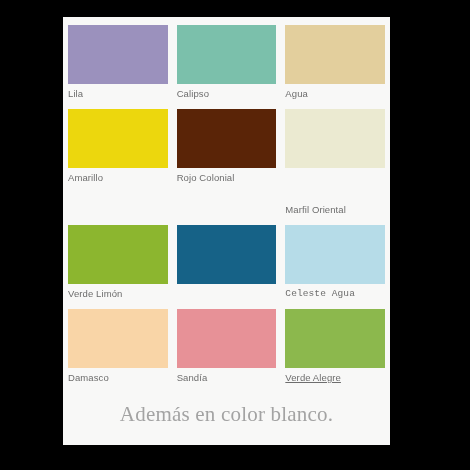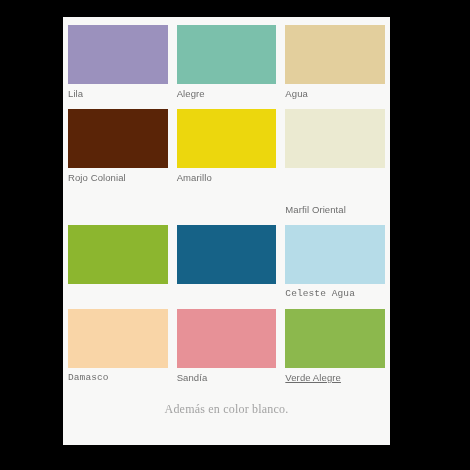--- a/index.html
+++ b/index.html
@@ -63,80 +63,81 @@
     white-space: nowrap;
   }
 
   #palette-caption {
     position: absolute;
     left: 0;
     right: 0;
     top: 385px;
     text-align: center;
     font-family: "Liberation Serif", serif;
-    font-size: 12px;
+    font-size: 21px;
     color: #a3a3a3;
     letter-spacing: 0.2px;
   }
 </style>
 </head>
 <body>
 
 <div id="stage" style="background: rgb(0, 0, 0);">
 
   <div id="palette-card" style="background: rgb(248, 248, 247);">
 
     <div id="swatch-grid">
 
       <div class="swatch-cell">
         <span class="swatch-chip" style="background-color: rgb(155, 145, 189);"></span>
         <span class="swatch-label" style="color: rgb(109, 109, 109);">Lila</span>
       </div>
 
       <div class="swatch-cell">
         <span class="swatch-chip" style="background-color: rgb(123, 192, 171);"></span>
-        <span class="swatch-label" style="color: rgb(109, 109, 109);">Alegre</span>
+        <span class="swatch-label" style="color: rgb(109, 109, 109);">Calipso</span>
       </div>
 
       <div class="swatch-cell">
         <span class="swatch-chip" style="background-color: rgb(227, 207, 157);"></span>
         <span class="swatch-label" style="color: rgb(109, 109, 109);">Agua</span>
       </div>
 
       <div class="swatch-cell">
-        <span class="swatch-chip" style="background-color: rgb(90, 36, 7);"></span>
-        <span class="swatch-label" style="color: rgb(109, 109, 109);">Rojo Colonial</span>
+        <span class="swatch-chip" style="background-color: rgb(236, 215, 13);"></span>
+        <span class="swatch-label" style="color: rgb(109, 109, 109);">Amarillo</span>
       </div>
 
       <div class="swatch-cell">
-        <span class="swatch-chip" style="background-color: rgb(236, 215, 13);"></span>
-        <span class="swatch-label" style="color: rgb(109, 109, 109);">Amarillo</span>
+        <span class="swatch-chip" style="background-color: rgb(90, 36, 7);"></span>
+        <span class="swatch-label" style="color: rgb(109, 109, 109);">Rojo Colonial</span>
       </div>
 
       <div class="swatch-cell">
         <span class="swatch-chip" style="background-color: rgb(235, 234, 209);"></span>
         <span class="swatch-label" style="color: rgb(109, 109, 109); margin-top: 32px;">Marfil Oriental</span>
       </div>
 
       <div class="swatch-cell">
         <span class="swatch-chip" style="background-color: rgb(140, 182, 47);"></span>
+        <span class="swatch-label" style="color: rgb(109, 109, 109);">Verde Limón</span>
       </div>
 
       <div class="swatch-cell">
         <span class="swatch-chip" style="background-color: rgb(22, 98, 135);"></span>
       </div>
 
       <div class="swatch-cell">
         <span class="swatch-chip" style="background-color: rgb(182, 220, 232);"></span>
         <span class="swatch-label" style="color: rgb(109, 109, 109); font-family: Liberation Mono, monospace;">Celeste Agua</span>
       </div>
 
       <div class="swatch-cell">
         <span class="swatch-chip" style="background-color: rgb(249, 213, 167);"></span>
-        <span class="swatch-label" style="color: rgb(109, 109, 109); font-family: Liberation Mono, monospace;">Damasco</span>
+        <span class="swatch-label" style="color: rgb(109, 109, 109);">Damasco</span>
       </div>
 
       <div class="swatch-cell">
         <span class="swatch-chip" style="background-color: rgb(231, 145, 151);"></span>
         <span class="swatch-label" style="color: rgb(109, 109, 109);">Sandía</span>
       </div>
 
       <div class="swatch-cell">
         <span class="swatch-chip" style="background-color: rgb(140, 184, 77);"></span>
         <span class="swatch-label" style="color: rgb(109, 109, 109); text-decoration: underline;">Verde Alegre</span>

